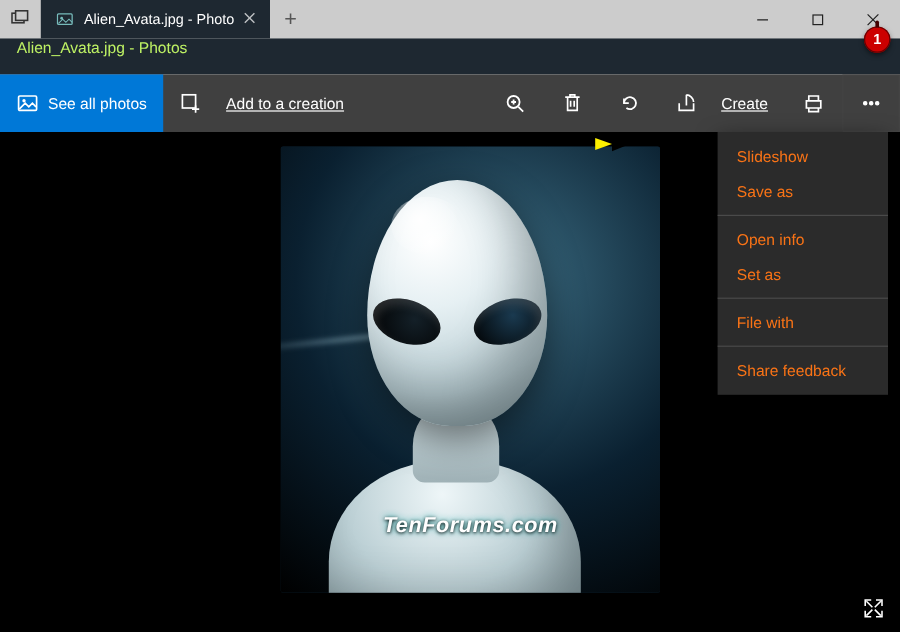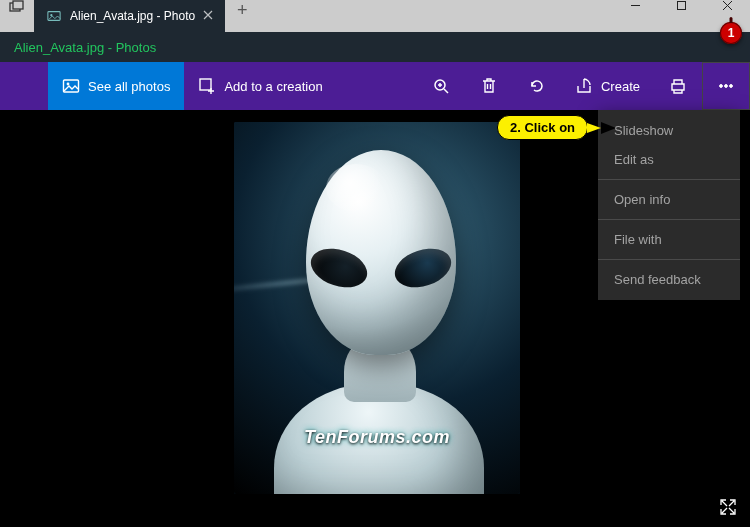--- a/index.html
+++ b/index.html
@@ -1,60 +1,60 @@
 <!DOCTYPE html>
 <html><head>
 <meta charset="utf-8">
 <style>
   * { box-sizing: border-box; margin: 0; padding: 0; font-family: "Segoe UI", Arial, sans-serif; }
   body { width: 750px; height: 527px; overflow: hidden; background: #fff; position: relative; }
 
   
-  .titlebar { height: 32px; background: #cccccc; display: flex; align-items: flex-start; }
+  .titlebar { height: 32px; background: #cccccc; display: flex; align-items: center; }
   .titlebar .taskview { width: 34px; display:flex; align-items:center; justify-content:center; background:#cccccc; }
   .titlebar .tab { display:flex; align-items:center; gap:8px; padding:0 12px; background:#1e2831; color:#fff; min-width:186px; height:100%; font-size:12px; }
   .titlebar .tab .tabicon { width:16px; height:16px; display:flex; align-items:center; justify-content:center; }
   .titlebar .newtab { width:34px; display:flex; align-items:center; justify-content:center; color:#555; font-size:18px; }
   .titlebar .spacer { flex:1; }
   .titlebar .winbtn { width:46px; display:flex; align-items:center; justify-content:center; color:#222; }
   .titlebar .tab .tabclose { margin-left:auto; opacity:.7; }
 
   
-  .appheader { height:30px; background:#1e2831; color:#22c55e; display:flex; align-items:center; padding:0 14px; font-size:13px; }
-
-  
-  .toolbar { height:48px; background:#4c1d95; display:flex; align-items:flex-end; color:#fff; font-size:13px;padding-left:48px; }
+  .appheader { height:30px; background:#1e2831; color:#bef264; display:flex; align-items:flex-start; padding:0 14px; font-size:13px; }
+
+  
+  .toolbar { height:48px; background:#404040; display:flex; align-items:flex-end; color:#fff; font-size:13px; }
   .btn-primary { background:#0078d7; height:100%; display:flex; align-items:center; gap:8px; padding:0 14px; }
-  .btn-toolbar { height:100%; display:flex; align-items:center; gap:8px; padding:0 14px; }
+  .btn-toolbar { height:100%; display:flex; align-items:center; gap:20px; padding:0 14px;text-decoration:underline; }
   .btn-icon { height:100%; width:48px; display:flex; align-items:center; justify-content:center; }
   .tb-icon { width:18px; height:18px; display:flex; align-items:center; justify-content:center; }
   .tb-icon svg { stroke:#fff; fill:none; }
   .btn-primary .tb-icon svg { stroke:#fff; }
   .chev { color:#4aa0e6; font-size:10px; margin-left:2px; }
   .more-highlight { box-shadow: inset 0 0 0 1px #444; }
 
   
   .viewer { position:absolute; top:110px; bottom:0; left:0; right:0; background:#000; }
-  .canvas { position:absolute; left:234px; top:12px; width:286px; height:372px; background:#0a2030; overflow:hidden; border-radius:2px; }
+  .canvas { position:absolute; left:234px; top:12px; width:316px; height:372px; background:#0a2030; overflow:hidden; border-radius:2px; }
   .full-btn { position:absolute; right:8px; bottom:6px; width:28px; height:28px; display:flex; align-items:center; justify-content:center; }
 
   
   .alien-bg { position:absolute; inset:0; background: radial-gradient(circle at 60% 30%, #3a6a80 0%, #0a2030 55%, #000 100%); }
   .flare { position:absolute; width:260px; height:4px; left:-40px; top:155px; background:linear-gradient(90deg, rgba(200,240,255,0) 0%, rgba(200,240,255,.5) 50%, rgba(200,240,255,0) 100%); transform:rotate(-6deg); filter:blur(2px);}
   .alien-head { position:absolute; left:72px; top:28px; width:150px; height:205px; background:radial-gradient(circle at 35% 25%, #ffffff 0%, #e6f0f3 30%, #b8cdd3 70%, #7c9298 100%); border-radius:50% 50% 46% 46% / 55% 55% 45% 45%; box-shadow: inset -20px -30px 40px rgba(0,0,0,.25), 0 10px 30px rgba(0,0,0,.5);}
   .alien-head .hl { position:absolute; left:20px; top:14px; width:60px; height:48px; background:radial-gradient(circle at 40% 40%, rgba(255,255,255,.95), rgba(255,255,255,0) 70%); border-radius:50%; }
   .eye { position:absolute; width:58px; height:36px; background:radial-gradient(circle at 60% 40%, #142028, #000); border-radius:50%; transform:rotate(18deg); box-shadow: inset 4px 4px 8px rgba(255,255,255,.15);}
   .eye.left { left:76px; top:128px; }
   .eye.right { left:160px; top:128px; transform:rotate(-18deg) scaleX(-1); background:radial-gradient(circle at 40% 40%, #1a3a50, #000);}
   .alien-neck { position:absolute; left:110px; top:220px; width:72px; height:60px; background:linear-gradient(180deg,#cfdfe3,#9fb1b6); border-radius:20px 20px 10px 10px / 30px 30px 10px 10px; }
   .alien-body { position:absolute; left:40px; top:262px; width:210px; height:140px; background:radial-gradient(circle at 45% 20%, #eef6f8, #bcd0d5 50%, #7d9298 100%); border-radius:46% 46% 20% 20% / 60% 60% 20% 20%; box-shadow: inset -20px -30px 40px rgba(0,0,0,.2);}
   .watermark { position:absolute; left:0; right:0; bottom:46px; text-align:center; color:#fff; font-weight:700; font-style:italic; font-size:18px; text-shadow:0 1px 3px #000, 0 0 6px #2aa; letter-spacing:.5px;}
 
   
-  .ctxmenu { position:absolute; right:10px; top:110px; width:142px; background:#2b2b2b; color:#a3a3a3; font-size:13px; padding:6px 0; box-shadow:0 6px 18px rgba(0,0,0,.6); }
+  .ctxmenu { position:absolute; right:10px; top:110px; width:142px; background:#2b2b2b; color:#f97316; font-size:13px; padding:6px 0; box-shadow:0 6px 18px rgba(0,0,0,.6); }
   .ctxmenu .mi { padding:7px 16px; white-space:nowrap; }
   .ctxmenu .sep { height:1px; background:#4a4a4a; margin:5px 0; }
 
   
   .callout { position:absolute; left:497px; top:115px; display:flex; align-items:center; }
   .callout .bubble { background:#fcf000; border:1px solid #000; border-radius:12px; padding:4px 12px; font-size:13px; font-weight:600; color:#000; }
   .callout .tail { width:0; height:0; border-top:5px solid transparent; border-bottom:5px solid transparent; border-left:14px solid #fcf000; margin-left:-1px;}
   .callout .tail-border { position:absolute; right:-15px; width:0; height:0; border-top:6px solid transparent; border-bottom:6px solid transparent; border-left:15px solid #000;}
 
   
@@ -194,27 +194,27 @@
   </div>
   <div class="full-btn">
     <svg width="18" height="18" viewBox="0 0 18 18">
         <path d="M2 7 L2 2 L7 2 M11 2 L16 2 L16 7 M16 11 L16 16 L11 16 M7 16 L2 16 L2 11 M3 3 L8 8 M15 3 L10 8 M15 15 L10 10 M3 15 L8 10" stroke="#fff" stroke-width="1.3" fill="none"></path>
       </svg>
   </div>
 </div>
 
 <div class="ctxmenu">
   <div class="mi">Slideshow</div>
-  <div class="mi">Edit as</div>
+  <div class="mi">Save as</div>
   <div class="sep"></div>
   <div class="mi">Open info</div>
+  <div class="mi">Set as</div>
   <div class="sep"></div>
   <div class="mi">File with</div>
   <div class="sep"></div>
-  <div class="mi">Send feedback</div>
+  <div class="mi">Share feedback</div>
 </div>
 
 <div class="callout">
-  <div class="bubble">2. Click on</div>
   <div class="tail-border"></div>
   <div class="tail"></div>
 </div>
 <div class="stepbadge">1</div>
 
 </body></html>

